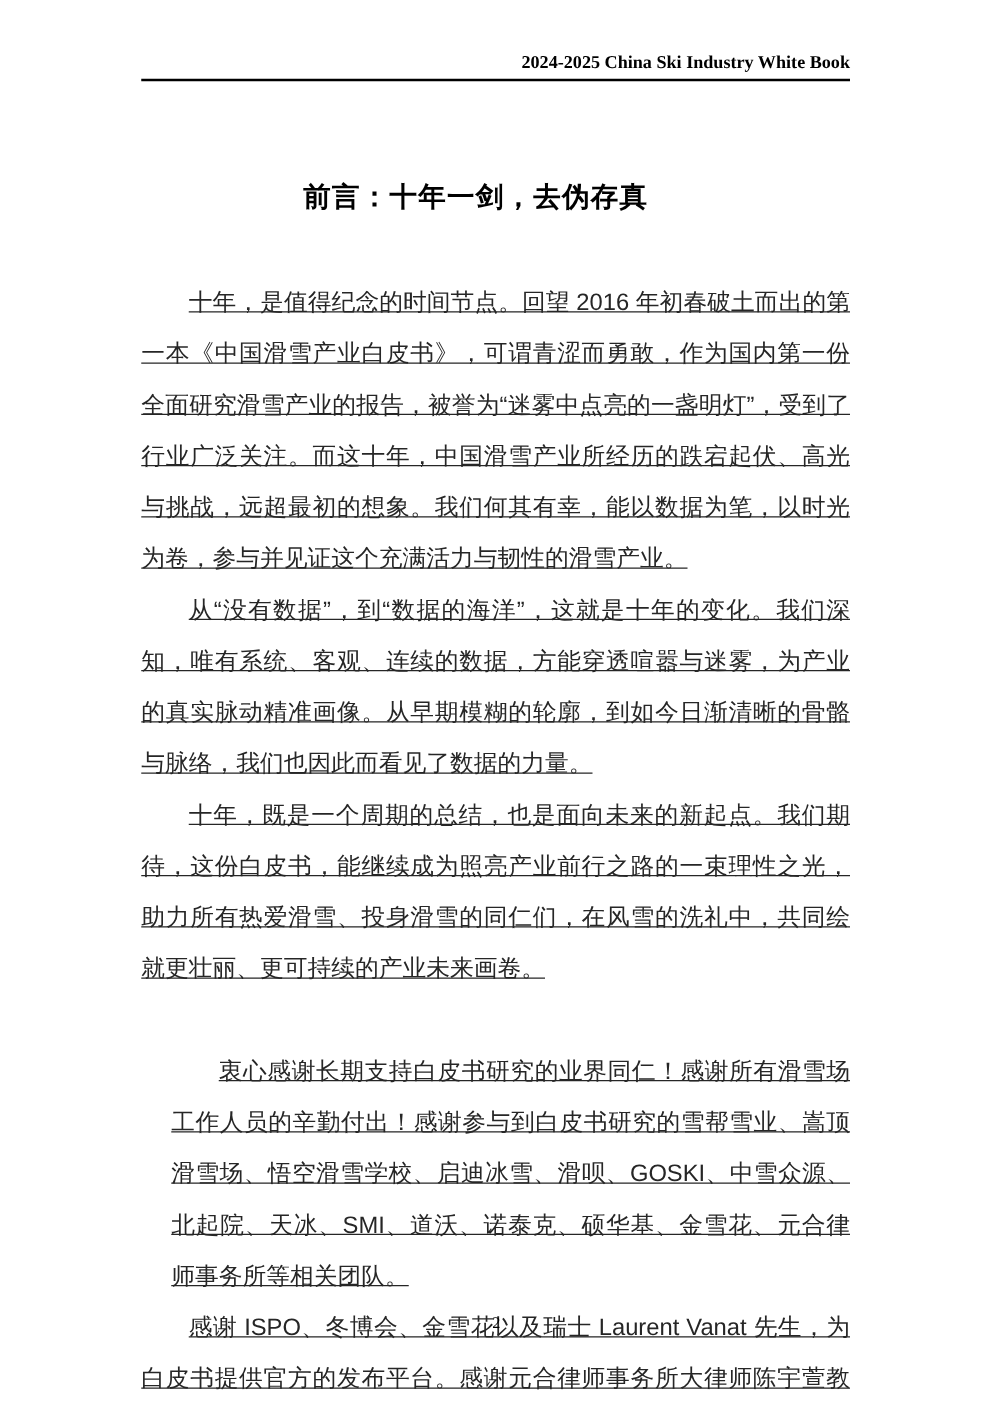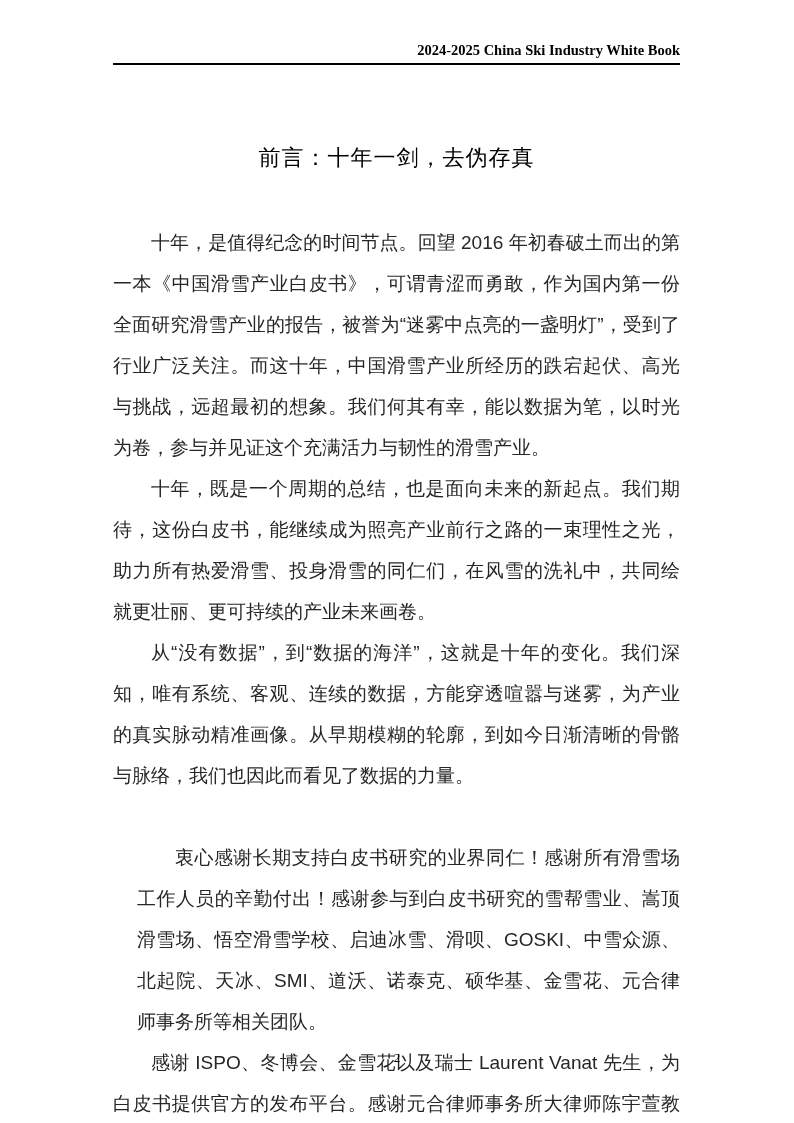--- a/index.html
+++ b/index.html
@@ -15,38 +15,39 @@
     border-bottom:2px solid #000000;
     padding-bottom:3px;
     text-align:right;
     font-family:"Liberation Serif", serif;
     font-weight:bold;
     font-size:14.5px;
     line-height:20px;
     color:#000000;
   }
   .doc-title {
-    position:absolute; top:145px; left:113px; width:567px;
+    position:absolute; top:145px; left:97px; width:567px;
     text-align:center;
-    font-weight:normal;
+    font-weight:bold;
     font-size:22px;
     line-height:26px;
     letter-spacing:1px;
     color:#000000;
   }
   .body-text {
     position:absolute; top:222px; left:113px; width:567px;
     font-size:19px;
     line-height:41px;
     color:#262626;
     text-align:justify;
   }
   .body-text p {
     margin:0;
     text-indent:38px;
+    text-decoration:underline;
   }
   .body-text p.gap-before { margin-top:41px;margin-left:24px; }
   .footer {
     position:absolute; top:1050px; left:0; width:794px;
     text-align:center;
     font-family:"Liberation Serif", serif;
     font-size:13px;
     line-height:16px;
     color:#000000;
   }
@@ -57,22 +58,22 @@
 <div class="sheet">
 
   <div class="header">
     <span>2024-2025 China Ski Industry White Book</span>
   </div>
 
   <div class="doc-title">前言：十年一剑，去伪存真</div>
 
   <div class="body-text">
     <p>十年，是值得纪念的时间节点。回望 2016 年初春破土而出的第一本《中国滑雪产业白皮书》，可谓青涩而勇敢，作为国内第一份全面研究滑雪产业的报告，被誉为“迷雾中点亮的一盏明灯”，受到了行业广泛关注。而这十年，中国滑雪产业所经历的跌宕起伏、高光与挑战，远超最初的想象。我们何其有幸，能以数据为笔，以时光为卷，参与并见证这个充满活力与韧性的滑雪产业。</p>
+    <p>从“没有数据”，到“数据的海洋”，这就是十年的变化。我们深知，唯有系统、客观、连续的数据，方能穿透喧嚣与迷雾，为产业的真实脉动精准画像。从早期模糊的轮廓，到如今日渐清晰的骨骼与脉络，我们也因此而看见了数据的力量。</p>
     <p>十年，既是一个周期的总结，也是面向未来的新起点。我们期待，这份白皮书，能继续成为照亮产业前行之路的一束理性之光，助力所有热爱滑雪、投身滑雪的同仁们，在风雪的洗礼中，共同绘就更壮丽、更可持续的产业未来画卷。</p>
-    <p>从“没有数据”，到“数据的海洋”，这就是十年的变化。我们深知，唯有系统、客观、连续的数据，方能穿透喧嚣与迷雾，为产业的真实脉动精准画像。从早期模糊的轮廓，到如今日渐清晰的骨骼与脉络，我们也因此而看见了数据的力量。</p>
     <p class="gap-before">衷心感谢长期支持白皮书研究的业界同仁！感谢所有滑雪场工作人员的辛勤付出！感谢参与到白皮书研究的雪帮雪业、嵩顶滑雪场、悟空滑雪学校、启迪冰雪、滑呗、GOSKI、中雪众源、北起院、天冰、SMI、道沃、诺泰克、硕华基、金雪花、元合律师事务所等相关团队。</p>
     <p>感谢 ISPO、冬博会、金雪花以及瑞士 Laurent Vanat 先生，为白皮书提供官方的发布平台。感谢元合律师事务所大律师陈宇萱教授为白皮书提供专业的英</p>
   </div>
 
   <div class="footer">
     <span>2</span>
   </div>
 
 </div>
 

